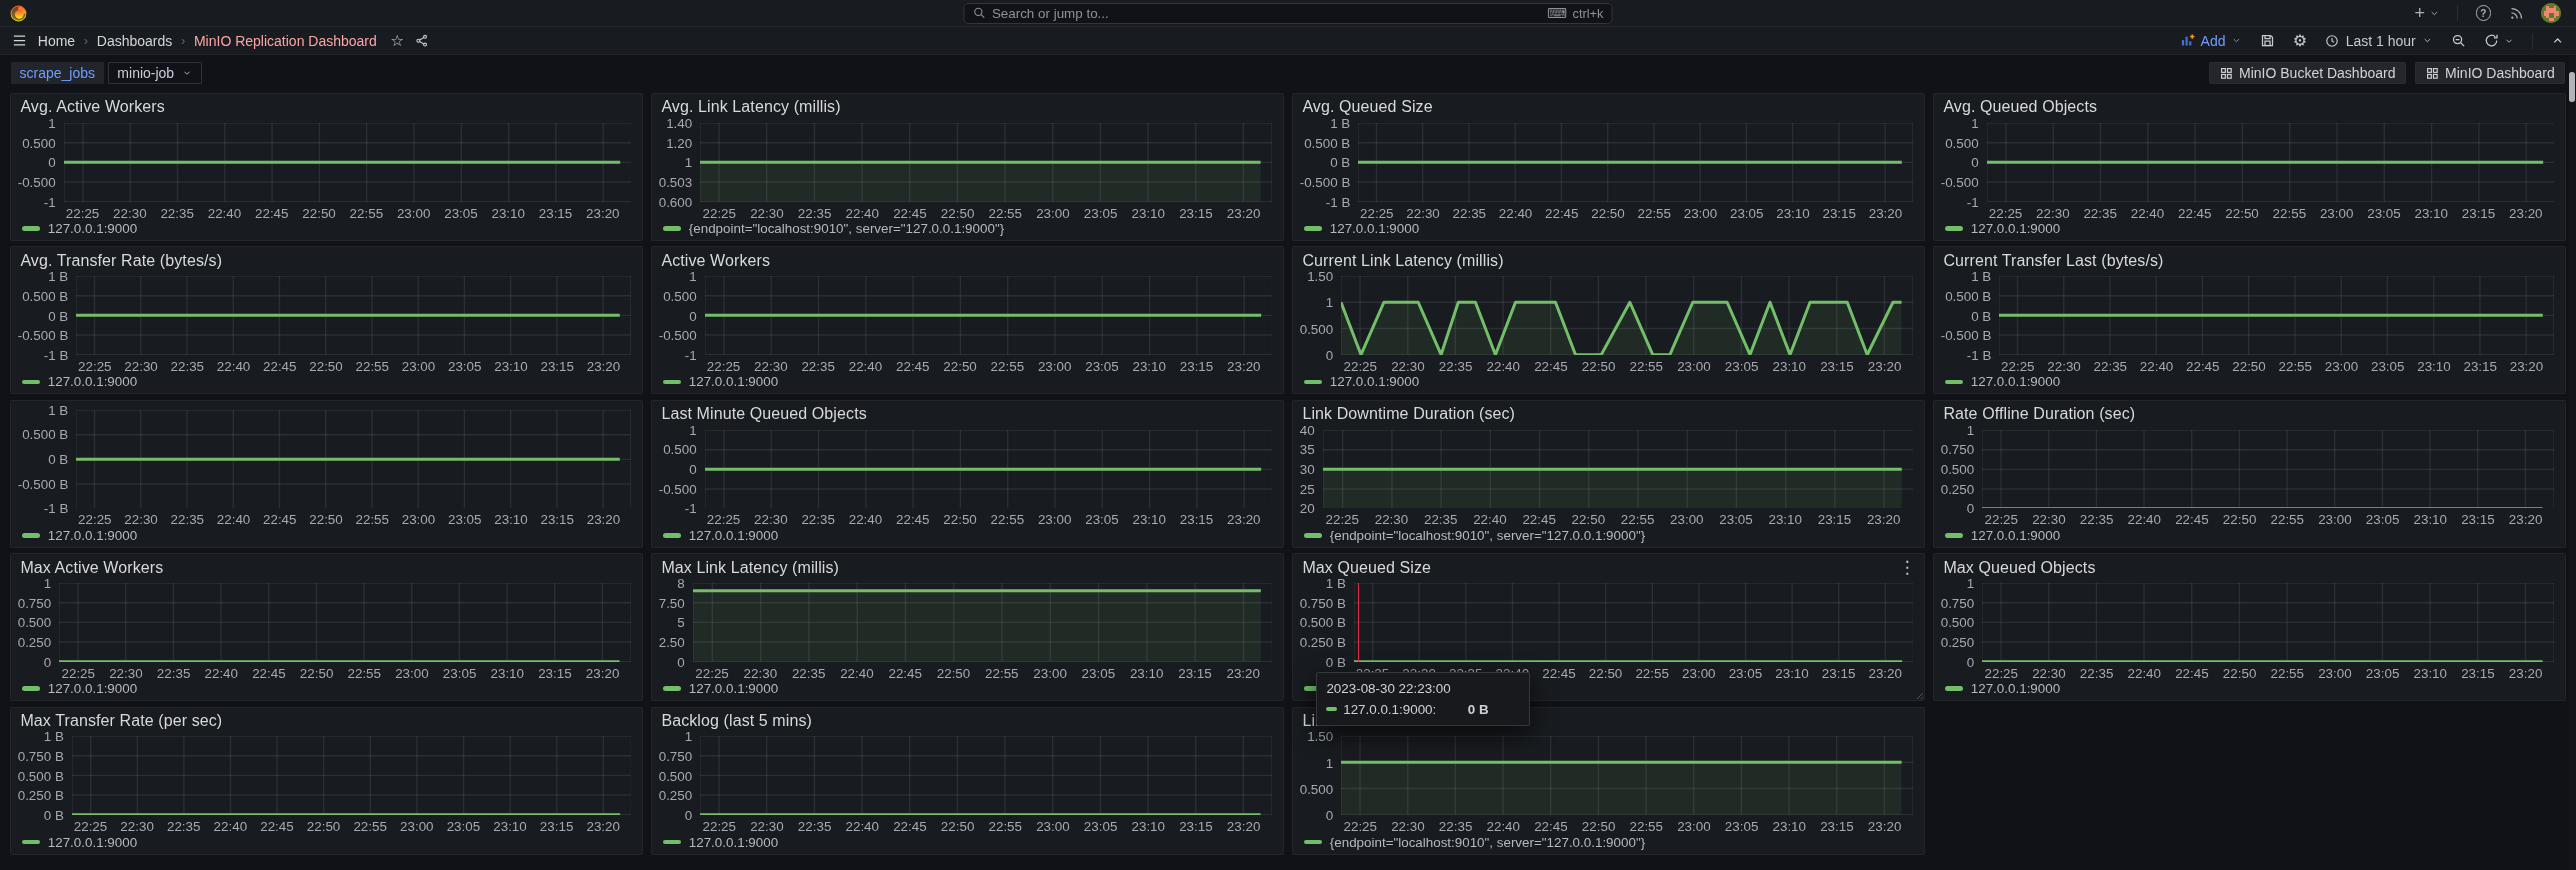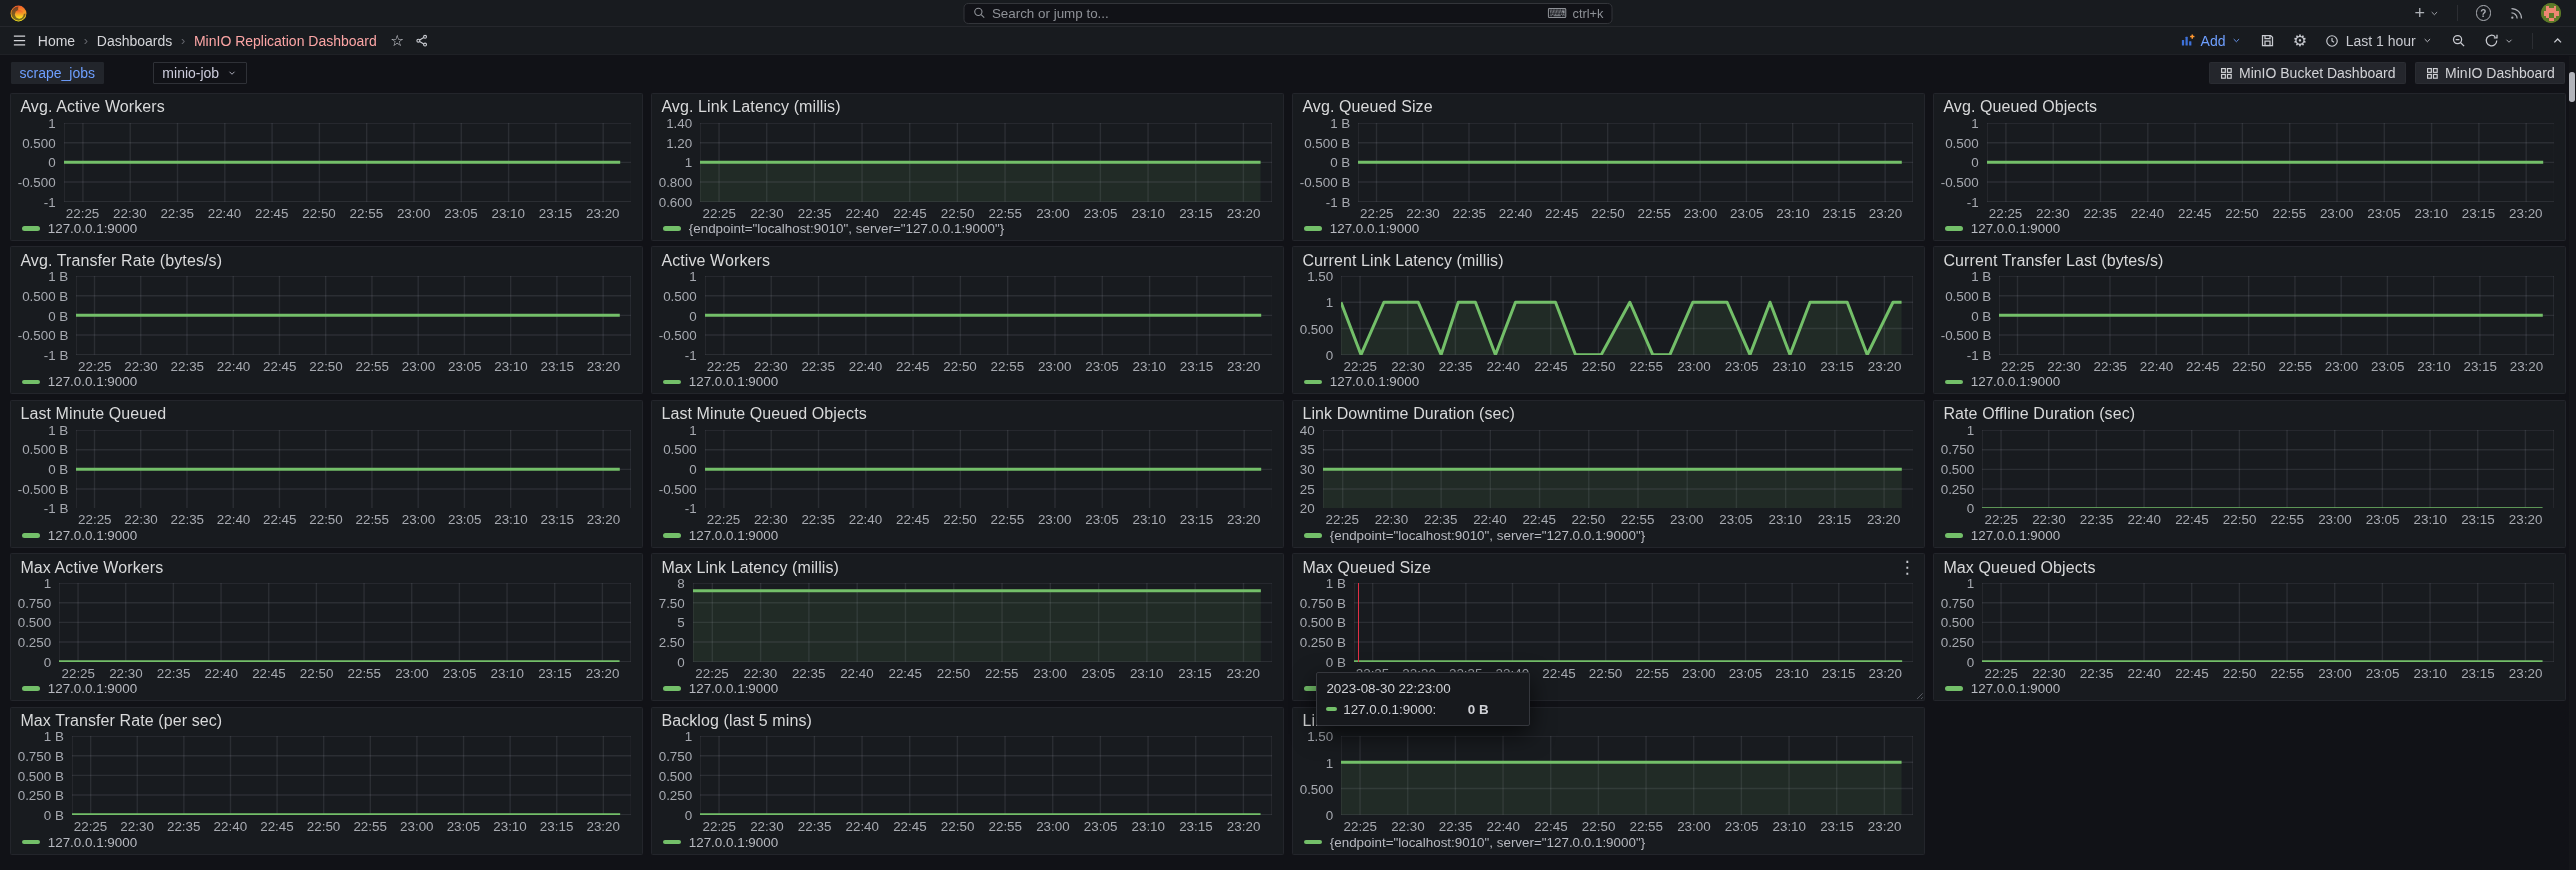--- a/index.html
+++ b/index.html
@@ -54,21 +54,21 @@
 
   
   .subheader { display:flex; align-items:center; padding:7.4px 10.8px 6px; }
   .var-group { display:flex; align-items:center; gap:4px; }
   .var-label {
     background:#22252b; color:#6e9fff; font-size:14px;
     height:22px; display:flex; align-items:center; padding:0 8.7px; border-radius:1.3px;
   }
   .var-value {
     border:0.7px solid #2f3137; color:#ccccdc; font-size:14px; background:#111217;
-    height:22px; display:flex; align-items:center; gap:8px; padding:0 8.7px; border-radius:1px; cursor:pointer;margin-left:45px;
+    height:22px; display:flex; align-items:center; gap:8px; padding:0 8.7px; border-radius:1px; cursor:pointer;
   }
   .subheader-right { margin-left:auto; display:flex; gap:9.4px; }
   .dash-link-btn {
     background:#24262c; border:0.7px solid #2a2c32; color:#d2d3d7; font-size:14px;
     height:22px; display:flex; align-items:center; gap:6.7px; padding:0 9.4px; border-radius:1.3px; cursor:pointer;
   }
 
   
   .dash { padding:2.7px 10px 0; }
   .grid { display:grid; grid-template-columns:repeat(4,1fr); gap:5.4px 8px; grid-auto-rows:148px; }
@@ -353,21 +353,21 @@
         <div class="legend-row">
           <span class="legend-swatch"></span>
           <span class="legend-label">127.0.0.1:9000</span>
         </div>
       </section>
       <section class="panel">
         <div class="panel-header">
           <h2 class="panel-title">Avg. Link Latency (millis)</h2>
         </div>
         <div class="plot-grid">
-          <div class="y-col"><span class="y-spacer">0.800</span><span class="y-label" style="top: 0%;">1.40</span><span class="y-label" style="top: 25%;">1.20</span><span class="y-label" style="top: 50%;">1</span><span class="y-label" style="top: 75%;">0.800</span><span class="y-label" style="top: 100%;">0.600</span></div>
+          <div class="y-col"><span class="y-spacer">0.800</span><span class="y-label" style="top: 0%;">1.40</span><span class="y-label" style="top: 25%;">1.20</span><span class="y-label" style="top: 50%;">1</span><span class="y-label" style="top: 75%;">0.503</span><span class="y-label" style="top: 100%;">0.600</span></div>
           <div class="plot-area">
             <svg viewBox="0 0 1000 1000" preserveAspectRatio="none">
               <line x1="0" y1="0" x2="0" y2="1000" stroke="rgba(204,204,220,0.11)" stroke-width="1.4" vector-effect="non-scaling-stroke"></line>
               <line x1="1000" y1="0" x2="1000" y2="1000" stroke="rgba(204,204,220,0.11)" stroke-width="1.4" vector-effect="non-scaling-stroke"></line>
               <line x1="33.333333333333336" y1="0" x2="33.333333333333336" y2="1000" stroke="rgba(204,204,220,0.11)" stroke-width="1.4" vector-effect="non-scaling-stroke"></line>
               <line x1="116.66666666666667" y1="0" x2="116.66666666666667" y2="1000" stroke="rgba(204,204,220,0.11)" stroke-width="1.4" vector-effect="non-scaling-stroke"></line>
               <line x1="200" y1="0" x2="200" y2="1000" stroke="rgba(204,204,220,0.11)" stroke-width="1.4" vector-effect="non-scaling-stroke"></line>
               <line x1="283.3333333333333" y1="0" x2="283.3333333333333" y2="1000" stroke="rgba(204,204,220,0.11)" stroke-width="1.4" vector-effect="non-scaling-stroke"></line>
               <line x1="366.66666666666663" y1="0" x2="366.66666666666663" y2="1000" stroke="rgba(204,204,220,0.11)" stroke-width="1.4" vector-effect="non-scaling-stroke"></line>
               <line x1="450" y1="0" x2="450" y2="1000" stroke="rgba(204,204,220,0.11)" stroke-width="1.4" vector-effect="non-scaling-stroke"></line>
@@ -707,23 +707,20 @@
             <span class="x-label" style="left: 86.6667%;">23:15</span>
             <span class="x-label" style="left: 95%;">23:20</span>
           </div>
         </div>
         <div class="legend-row">
           <span class="legend-swatch"></span>
           <span class="legend-label">127.0.0.1:9000</span>
         </div>
       </section>
       <section class="panel">
-        <div class="panel-header">
-          <h2 class="panel-title">Last Minute Queued</h2>
-        </div>
         <div class="plot-grid">
           <div class="y-col"><span class="y-spacer">-0.500 B</span><span class="y-label" style="top: 0%;">1 B</span><span class="y-label" style="top: 25%;">0.500 B</span><span class="y-label" style="top: 50%;">0 B</span><span class="y-label" style="top: 75%;">-0.500 B</span><span class="y-label" style="top: 100%;">-1 B</span></div>
           <div class="plot-area">
             <svg viewBox="0 0 1000 1000" preserveAspectRatio="none">
               <line x1="0" y1="0" x2="0" y2="1000" stroke="rgba(204,204,220,0.11)" stroke-width="1.4" vector-effect="non-scaling-stroke"></line>
               <line x1="1000" y1="0" x2="1000" y2="1000" stroke="rgba(204,204,220,0.11)" stroke-width="1.4" vector-effect="non-scaling-stroke"></line>
               <line x1="33.333333333333336" y1="0" x2="33.333333333333336" y2="1000" stroke="rgba(204,204,220,0.11)" stroke-width="1.4" vector-effect="non-scaling-stroke"></line>
               <line x1="116.66666666666667" y1="0" x2="116.66666666666667" y2="1000" stroke="rgba(204,204,220,0.11)" stroke-width="1.4" vector-effect="non-scaling-stroke"></line>
               <line x1="200" y1="0" x2="200" y2="1000" stroke="rgba(204,204,220,0.11)" stroke-width="1.4" vector-effect="non-scaling-stroke"></line>
               <line x1="283.3333333333333" y1="0" x2="283.3333333333333" y2="1000" stroke="rgba(204,204,220,0.11)" stroke-width="1.4" vector-effect="non-scaling-stroke"></line>

